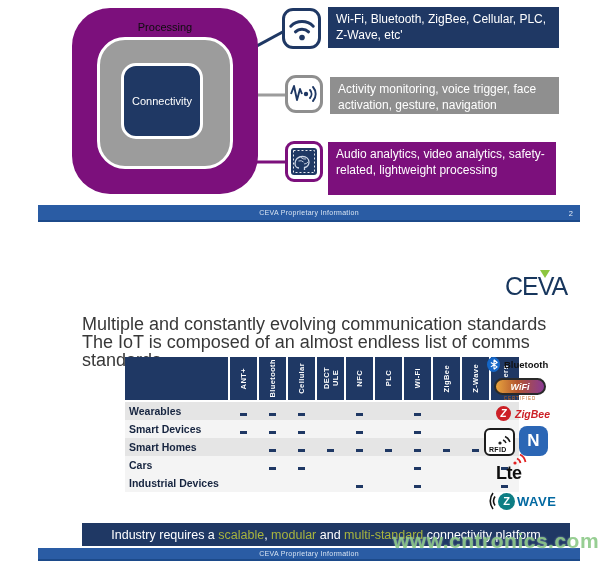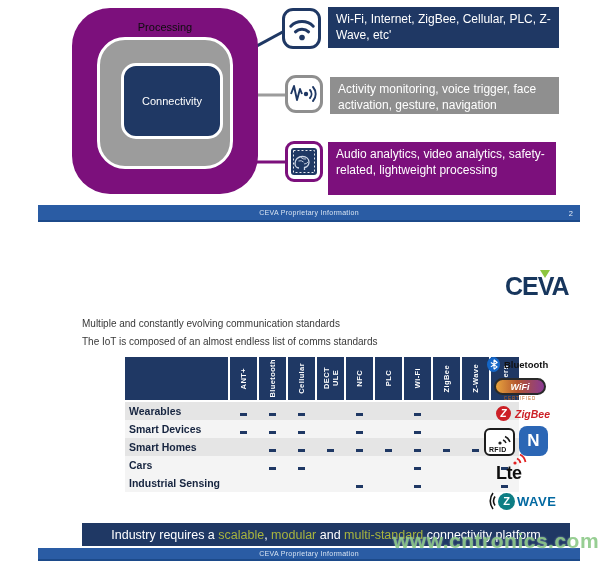--- a/index.html
+++ b/index.html
@@ -11,21 +11,21 @@
   *{margin:0;padding:0;box-sizing:border-box;}
   body{background:#ffffff;font-family:"Liberation Sans",sans-serif;}
   .canvas{position:relative;width:604px;height:564px;background:#fff;overflow:hidden;}
 
   
   .slide1{position:absolute;left:0;top:0;width:604px;height:235px;}
   .connectors{position:absolute;left:0;top:0;width:604px;height:235px;pointer-events:none;}
   .layer{position:absolute;}
   .layer-purple{left:72px;top:8px;width:186px;height:186px;border-radius:38px;background:var(--purple);}
   .layer-gray{left:97px;top:37px;width:136px;height:132px;border-radius:28px;background:var(--diagram_gray);border:3px solid #fff;}
-  .layer-navy{left:121px;top:63px;width:102px;height:76px;border-radius:15px;background:var(--navy);border:3px solid #fff;
+  .layer-navy{left:121px;top:63px;width:82px;height:76px;border-radius:15px;background:var(--navy);border:3px solid #fff;
               display:flex;align-items:center;justify-content:center;}
   .layer-label{position:absolute;width:100%;text-align:center;font-size:11px;}
   .lbl-processing{top:13px;color:#0d0d0d;}
   .lbl-sensing{top:23px;color:#dedede;}
   .lbl-connectivity{color:#fff;font-size:11px;}
   .icon-box{position:absolute;background:#fff;display:flex;align-items:center;justify-content:center;}
   .icon-wifi{left:282px;top:8px;width:39px;height:41px;border:3px solid var(--navy);border-radius:11px;}
   .icon-voice{left:285px;top:75px;width:38px;height:38px;border:3px solid var(--callout_gray);border-radius:11px;}
   .icon-brain{left:285px;top:141px;width:38px;height:41px;border:3px solid var(--purple);border-radius:9px;}
   .callout{position:absolute;color:#fff;font-size:12px;line-height:16px;padding:4px 8px;}
@@ -35,24 +35,24 @@
 
   .footer-bar{position:absolute;background:var(--footer_blue);border-bottom:2px solid #1c4a8a;
               display:flex;align-items:center;justify-content:center;}
   .footer-1{left:38px;top:205px;width:542px;height:17px;}
   .footer-text{color:#d8e4f2;font-size:7px;letter-spacing:.3px;}
   .footer-page{position:absolute;right:7px;top:4px;color:#e8eef8;font-size:7.5px;}
 
   
   .slide2{position:absolute;left:0;top:235px;width:604px;height:329px;}
   .title{position:absolute;left:82px;top:39px;font-size:21px;font-weight:bold;color:#17365d;letter-spacing:-.2px;}
-  .ceva-logo{position:absolute;left:505px;top:37px;font-size:25px;font-weight:700;color:#17365d;letter-spacing:-1px;}
+  .ceva-logo{position:absolute;left:505px;top:37px;font-size:25px;font-weight:400;color:#17365d;letter-spacing:-1px;}
   .ceva-tri{position:absolute;left:35px;top:-2px;width:0;height:0;
             border-left:5px solid transparent;border-right:5px solid transparent;border-top:8px solid var(--logo_green);}
-  .subtitle{position:absolute;left:82px;top:80px;font-size:10px;line-height:18px;color:#383838;}
+  .subtitle{position:absolute;left:82px;top:80px;font-size:18px;line-height:18px;color:#383838;}
 
   table.matrix{position:absolute;left:82px;top:122px;border-collapse:collapse;table-layout:fixed;margin-left:43px;}
   table.matrix thead th{background:var(--navy);height:44px;border-bottom:2px solid #fff;vertical-align:middle;padding:0;}
   table.matrix thead th + th{border-left:2px solid #fff;}
   .vert{writing-mode:vertical-rl;transform:rotate(180deg);text-orientation:mixed;display:block;margin:0 auto;
         font-size:7.5px;font-weight:bold;color:#fff;line-height:9px;letter-spacing:.4px;white-space:pre-line;max-height:42px;}
   table.matrix tbody tr{height:18px;}
   table.matrix tbody tr.odd{background:#e5e5e5;}
   table.matrix tbody tr.even{background:#f4f4f4;}
   table.matrix tbody th{font-size:10.5px;font-weight:bold;color:#16243f;text-align:left;padding-left:4px;white-space:nowrap;}
@@ -135,21 +135,21 @@
     </div>
     <div class="icon-box icon-brain">
       <svg width="30" height="31" viewBox="0 0 30 31">
         <rect x="2" y="2" width="26" height="27" rx="3" fill="#1f3864"></rect>
         <rect x="4.5" y="4.5" width="21" height="22" fill="none" stroke="#ffffff" stroke-width="0.9" stroke-dasharray="2 2"></rect>
         <path d="M10 22 c-2.5 0 -4 -2 -4 -4.5 c0 -4 3 -7 7.5 -7 c4 0 6.5 2.5 6.5 5.5 c0 3 -2 5 -4.5 5.5 l0 2.5" fill="none" stroke="#cfd8e8" stroke-width="1.3"></path>
         <path d="M9.5 15 q3 -1 5 1 M12 11.5 q2 2 5 1.5 M15 18 q2.5 0 4 -2" fill="none" stroke="#cfd8e8" stroke-width="0.9"></path>
       </svg>
     </div>
 
-    <div class="callout callout-1">Wi-Fi, Internet, ZigBee, Cellular, PLC, Z-Wave, etc'</div>
+    <div class="callout callout-1">Wi-Fi, Bluetooth, ZigBee, Cellular, PLC, Z-Wave, etc'</div>
     <div class="callout callout-2">Activity monitoring, voice trigger, face activation, gesture, navigation</div>
     <div class="callout callout-3">Audio analytics, video analytics, safety- related, lightweight processing</div>
 
     <div class="footer-bar footer-1">
       <span class="footer-text">CEVA Proprietary Information</span>
       <span class="footer-page">2</span>
     </div>
   </section>
 
   <section class="slide2">
@@ -260,21 +260,21 @@
             <td><span class="mark"></span></td>
             <td></td>
             <td></td>
             <td></td>
             <td><span class="mark"></span></td>
             <td></td>
             <td></td>
             <td><span class="mark"></span></td>
           </tr>
           <tr class="even">
-            <th>Industrial Sensing</th>
+            <th>Industrial Devices</th>
             <td></td>
             <td></td>
             <td></td>
             <td></td>
             <td><span class="mark"></span></td>
             <td></td>
             <td><span class="mark"></span></td>
             <td></td>
             <td></td>
             <td><span class="mark"></span></td>

